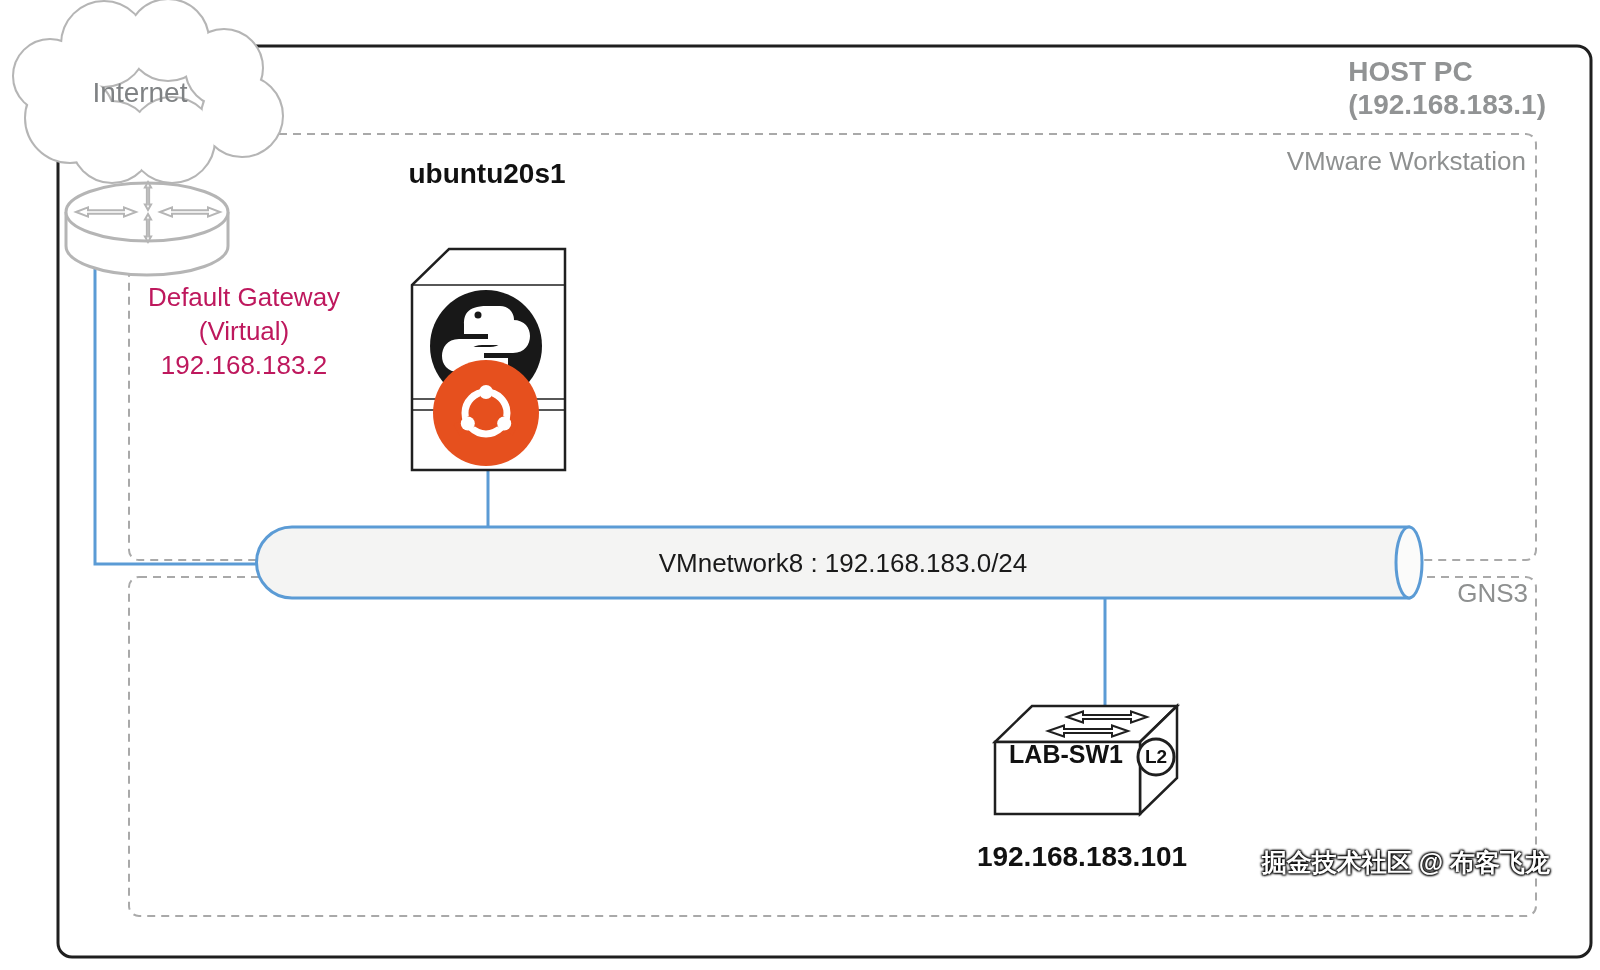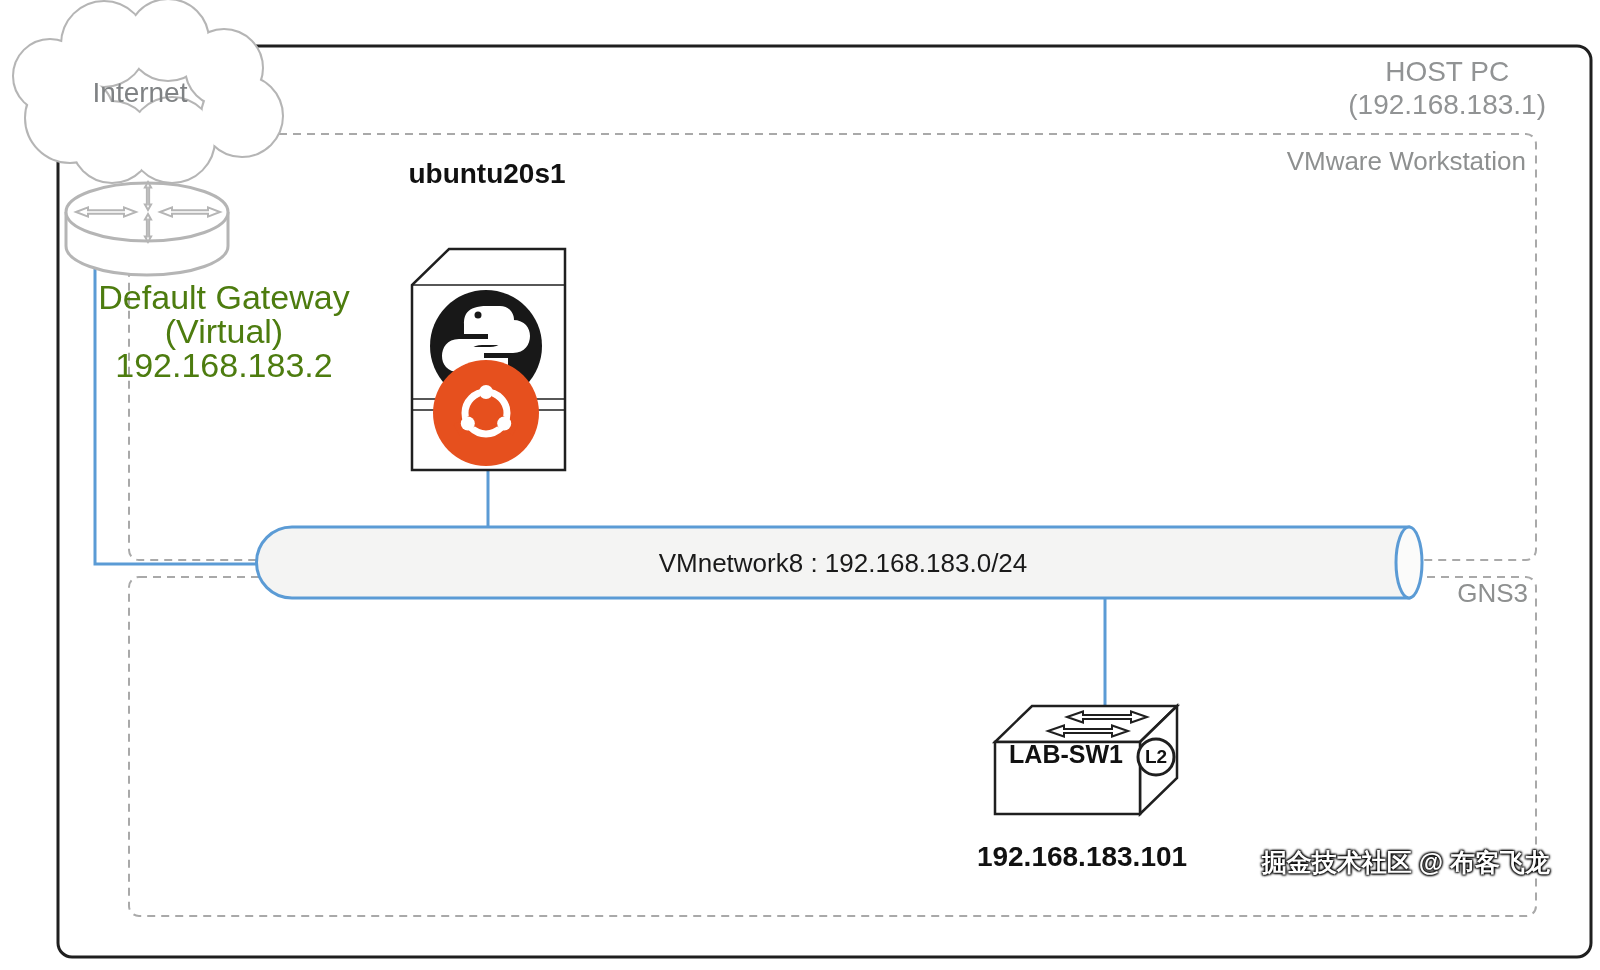--- a/index.html
+++ b/index.html
@@ -7,23 +7,23 @@
   .canvas {
     position:relative; width:1600px; height:970px;
     background:#ffffff; overflow:hidden;
     font-family:"Liberation Sans", sans-serif;
   }
   svg.art { position:absolute; left:0; top:0; }
 
   .lbl { position:absolute; white-space:nowrap; }
 
   .internet-label  { left:140px; top:77px;  transform:translateX(-50%); font-size:28px; color:#7f8284; }
-  .gateway-label   { left:224px; top:280px; transform:translateX(-50%); text-align:center;
-                     font-size:34px; line-height:34px; color:#4d7c0f; }
-  .hostpc-label    { right:54px; top:55px;  text-align:center; font-size:28px; line-height:33px; color:#919394; }
+  .gateway-label   { left:244px; top:280px; transform:translateX(-50%); text-align:center;
+                     font-size:26px; line-height:34px; color:#be185d; }
+  .hostpc-label    { right:54px; top:55px;  text-align:left; font-size:28px; line-height:33px; color:#919394;font-weight:bold; }
   .vmware-label    { right:74px; top:146px; text-align:right; font-size:26px; color:#8e9090; }
   .gns3-label      { right:72px; top:578px; text-align:right; font-size:26px; color:#8e9090; }
 
   .server-label    { left:487px; top:146px; transform:translateX(-50%); text-align:right;
                      font-weight:bold; font-size:28px; line-height:32px; color:#111;margin-top:12px; }
   .network-label   { left:843px; top:548px; transform:translateX(-50%); font-size:26px; color:#1a1a1a; }
   .labsw1-label    { left:1066px; top:740px; transform:translateX(-50%); font-weight:bold; font-size:25px; color:#111; }
   .l2-label        { left:1156px; top:757px; transform:translate(-50%,-50%); font-weight:bold; font-size:19px; color:#111; }
   .switchip-label  { left:1082px; top:840px; transform:translateX(-50%); text-align:center;
                      font-weight:bold; font-size:28px; line-height:33px; color:#111; }

